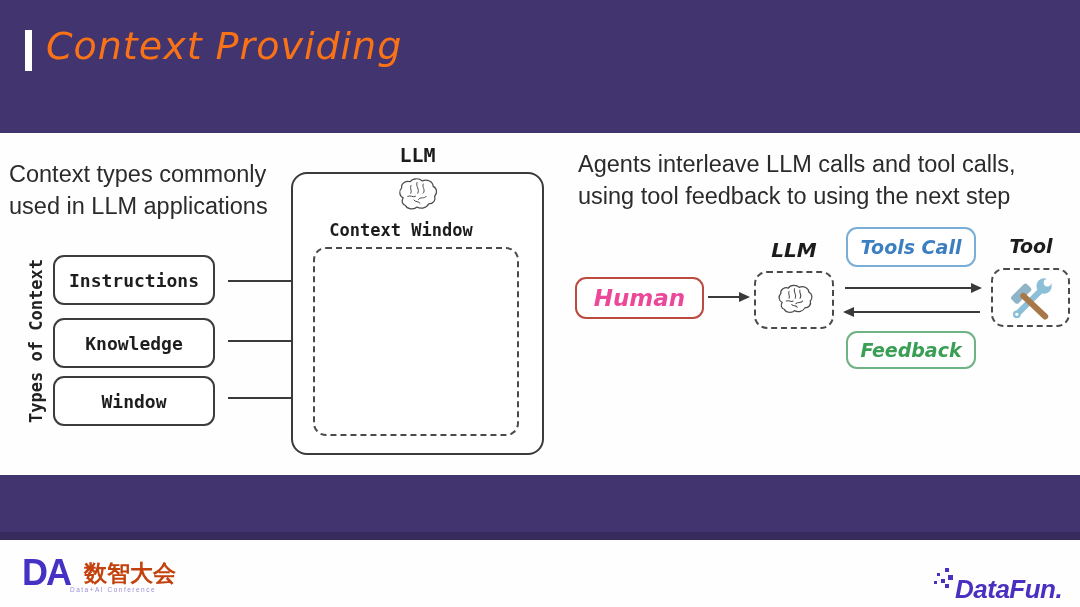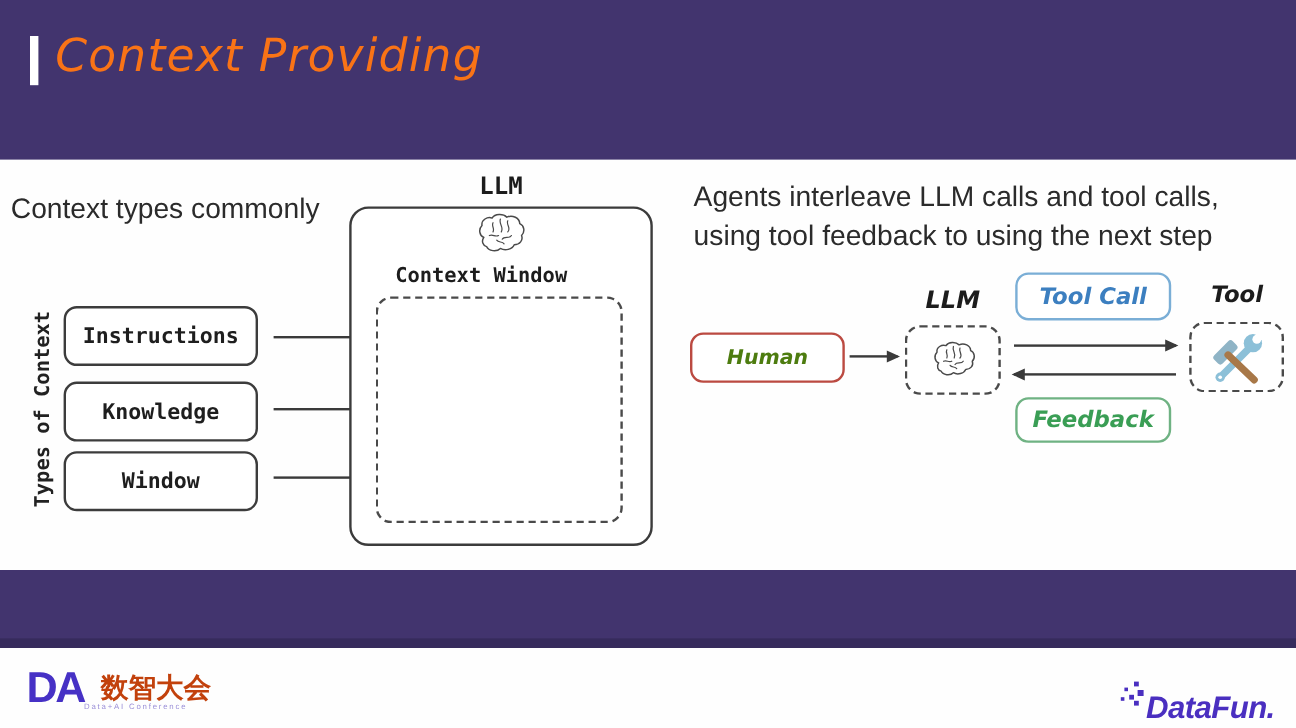--- a/index.html
+++ b/index.html
@@ -50,21 +50,21 @@
   .llm-outer{
     position:absolute;left:291px;top:172px;width:253px;height:283px;
     border:2px solid #3b3b3b;border-radius:16px;box-sizing:border-box;background:#fff;
   }
   .llm-caption{position:absolute;left:291px;top:143px;width:253px;text-align:center;
     font-weight:bold;font-size:20px;color:#1c1c1c;}
   .cw-caption{position:absolute;left:291px;top:220px;width:220px;text-align:center;
     font-weight:bold;font-size:17px;color:#1c1c1c;}
   
   .human-box{left:575px;top:277px;width:129px;height:42px;border:2px solid #BB4A41;
-    font-size:17px;color:#4d7c0f;}
+    font-size:23px;color:#ec4899;}
   .llm-dash-r{left:754px;top:271px;width:80px;height:58px;}
   .tool-dash{left:991px;top:268px;width:79px;height:59px;}
   .toolcall-box{left:846px;top:227px;width:130px;height:40px;border:2px solid #7AAED6;
     font-size:19px;color:#3C7FC0;}
   .feedback-box{left:846px;top:331px;width:130px;height:38px;border:2px solid #6FB283;
     font-size:19px;color:#3A9E55;}
   .small-label{position:absolute;text-align:center;font-size:20px;color:#1c1c1c;}
   
   .footer-band{position:absolute;left:0;top:475px;width:1080px;height:57px;
     background:#42346E;border-bottom:8px solid #362B5C;}
@@ -83,20 +83,21 @@
 
 <div id="slide">
 
   <div class="header-band">
     <div class="accent-bar"></div>
     <div class="slide-title">Context Providing</div>
   </div>
 
   <div class="caption" style="left:9px;top:147px;margin-top:12px;">
     <div>Context types commonly</div>
+    <div>used in LLM applications</div>
   </div>
 
   <div class="axis-label">Types of Context</div>
 
   <div class="rbox type-box" style="top:255px;">
     <span>Instructions</span>
   </div>
   <div class="rbox type-box" style="top:318px;">
     <span>Knowledge</span>
   </div>
@@ -142,21 +143,21 @@
 
   <div class="small-label hand" style="left:754px;top:238px;width:80px;">LLM</div>
 
   <div class="dashed llm-dash-r"></div>
   <svg class="svg-icon" style="left:774px;top:282px;" width="41" height="34" viewBox="0 0 60 46">
     <path d="M12 28 C7 26 6 19 10 15 C9 9 16 5 21 7 C24 2 33 2 37 6 C43 3 51 7 51 13 C56 15 57 22 53 26 C55 31 51 36 45 36 C43 41 35 43 30 40 C26 44 17 43 15 38 C11 37 9 32 12 28 Z" fill="#ffffff" stroke="#4a4a4a" stroke-width="1.8" stroke-linejoin="round"></path>
     <path d="M22 12 C20 16 24 18 22 22 M30 8 C28 14 34 16 31 22 M38 10 C36 14 42 18 38 22 M18 26 C22 24 24 28 28 26 M32 30 C34 26 40 30 42 26 M26 31 C28 34 32 32 34 35" fill="none" stroke="#4a4a4a" stroke-width="1.5" stroke-linecap="round"></path>
   </svg>
 
   <div class="rbox toolcall-box hand">
-    <span>Tool Call</span>
+    <span>Tools Call</span>
   </div>
 
   <div class="small-label hand" style="left:991px;top:235px;width:80px;font-size:19px;">Tool</div>
 
   <div class="dashed tool-dash"></div>
   <svg class="svg-icon" style="left:1007px;top:274px;" width="48" height="48" viewBox="0 0 44 44">
     <line x1="10" y1="36" x2="32" y2="14" stroke="#8CC0D8" stroke-width="5.5" stroke-linecap="round"></line>
     <circle cx="9" cy="37" r="3.6" fill="#8CC0D8"></circle>
     <circle cx="9" cy="37" r="1.4" fill="#ffffff"></circle>
     <circle cx="34" cy="11" r="7" fill="#8CC0D8"></circle>

